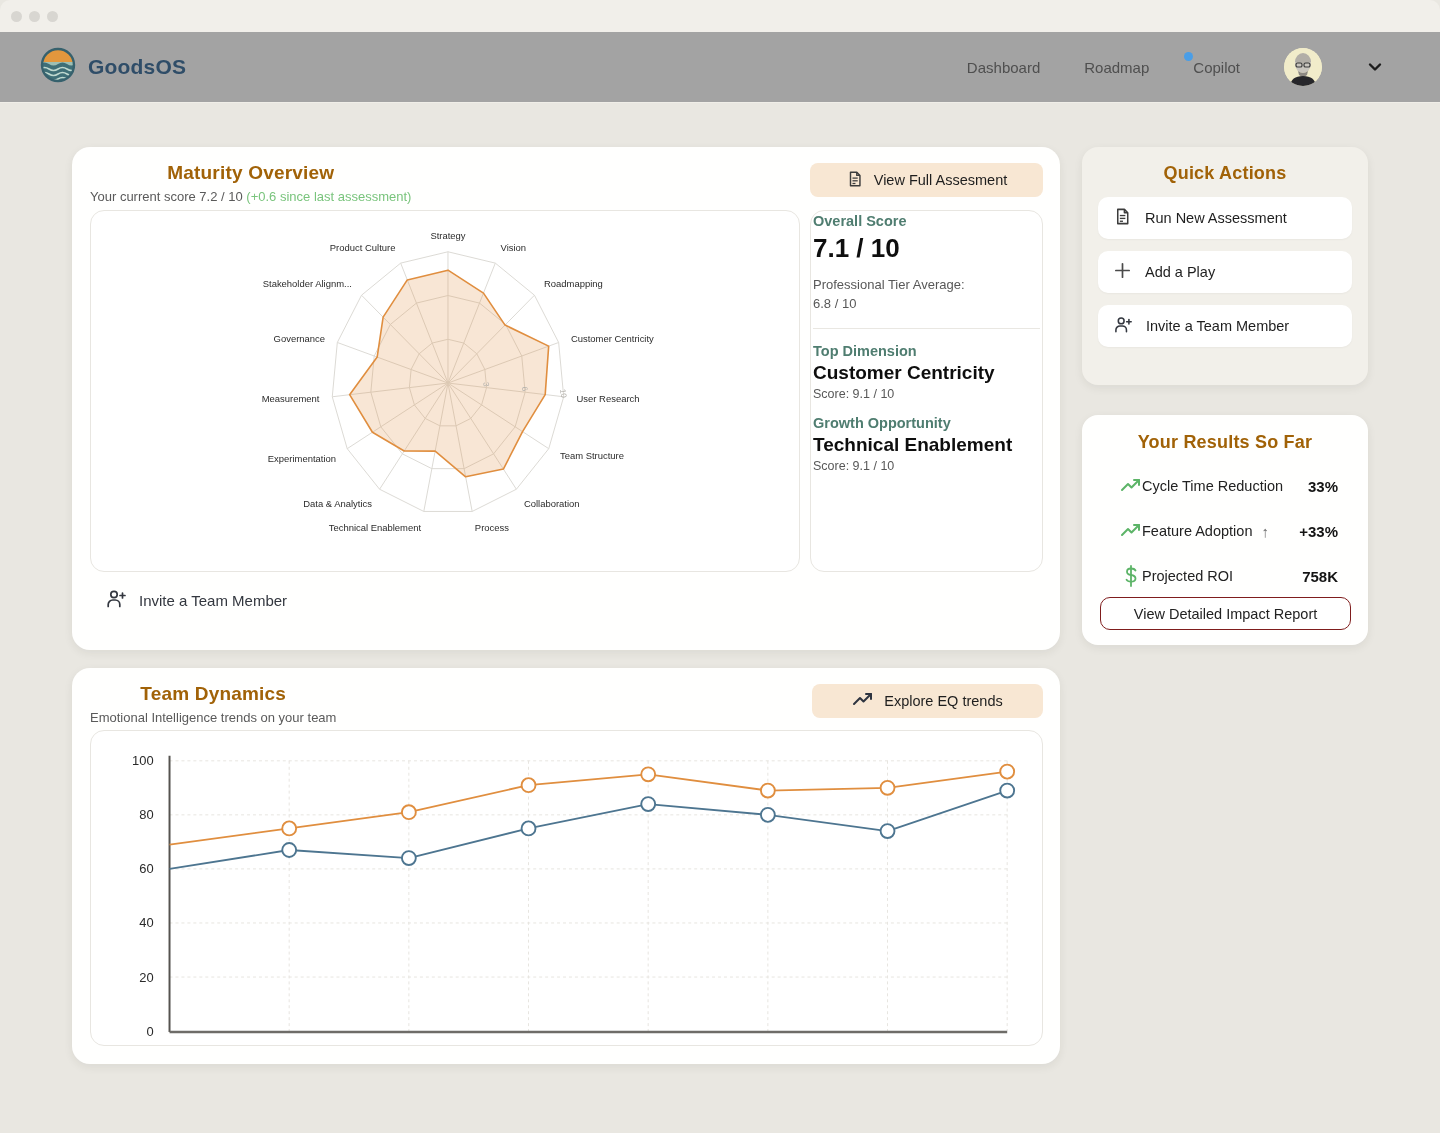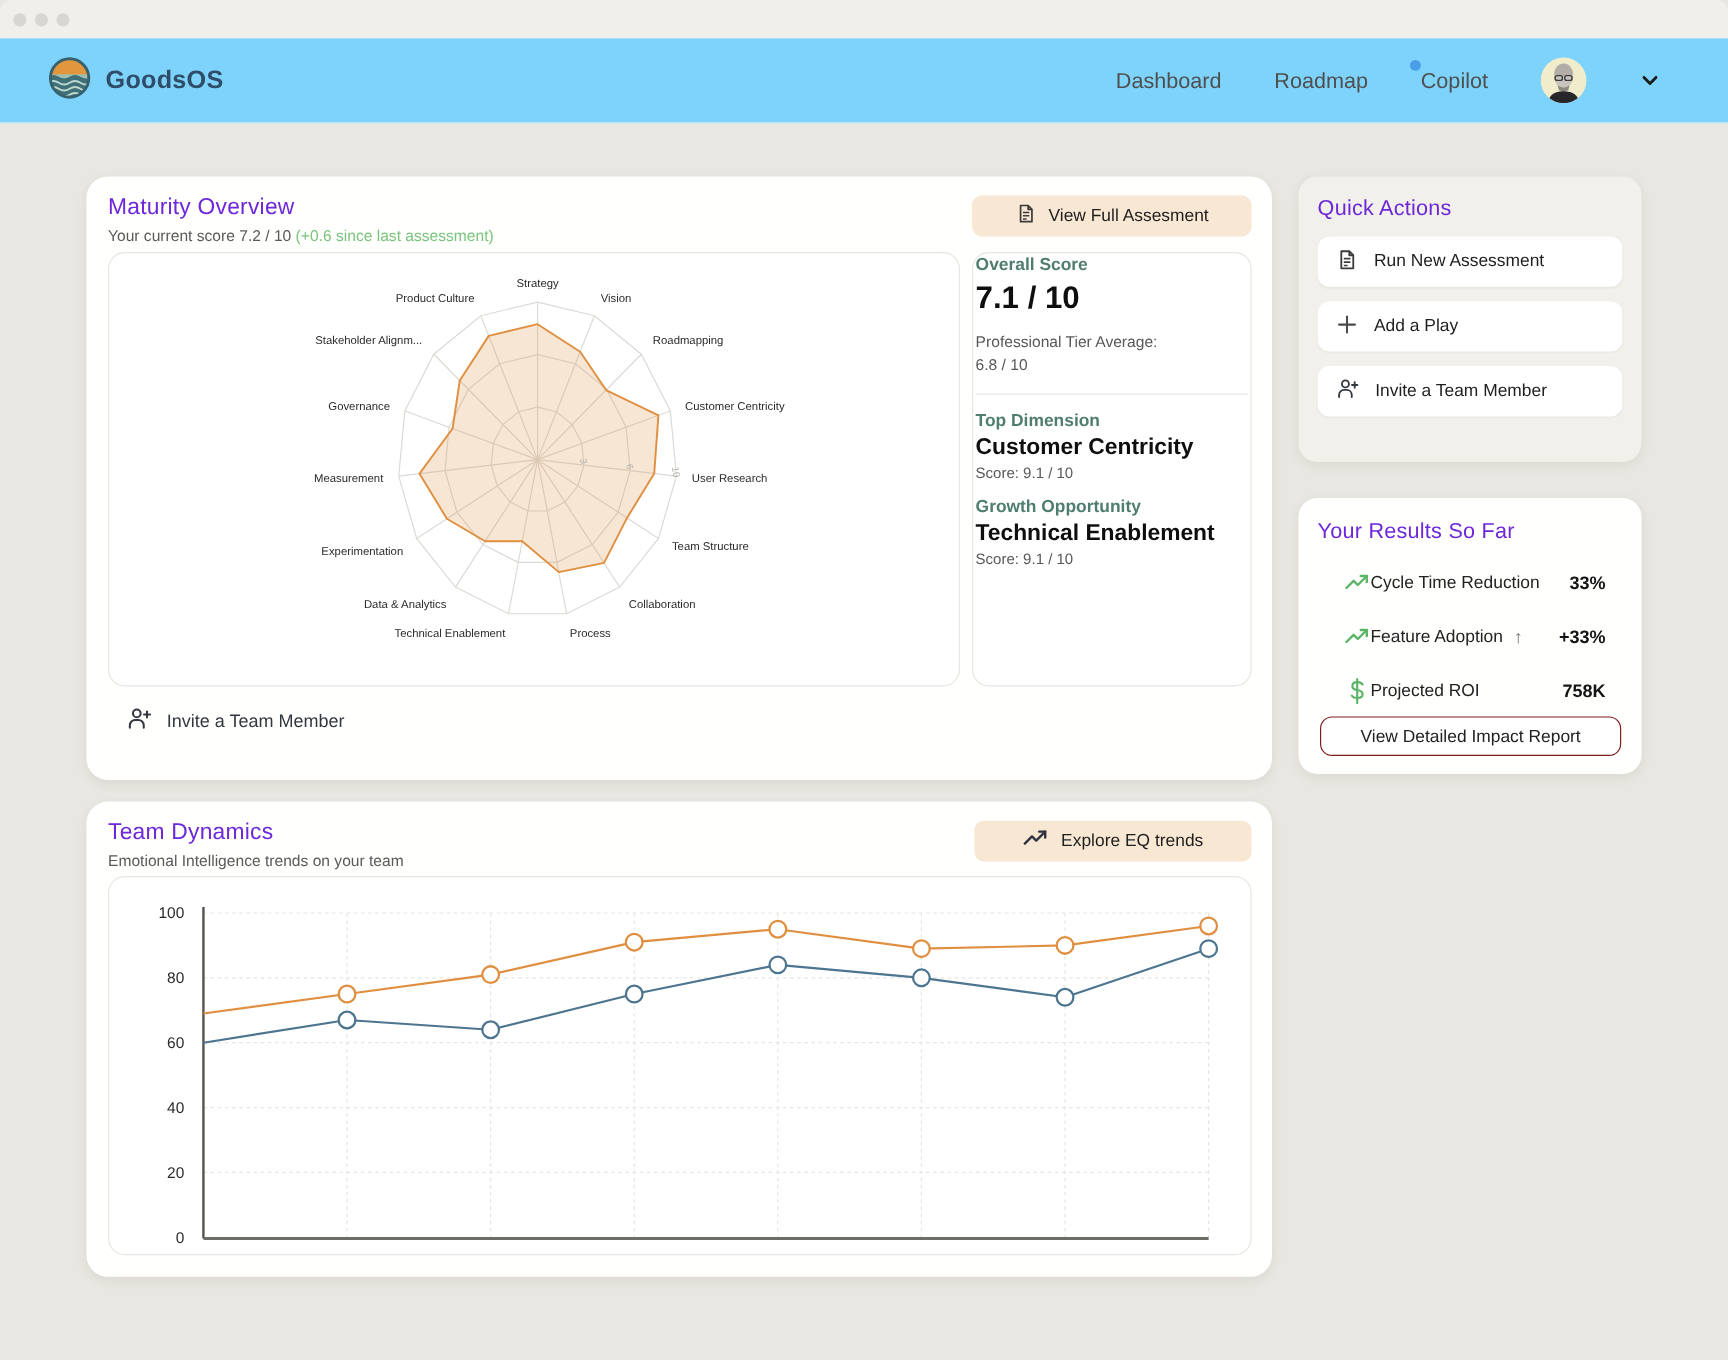--- a/index.html
+++ b/index.html
@@ -17,45 +17,45 @@
   .chrome {
     position: absolute; top: 0; left: 0; width: 1440px; height: 32px;
     background: #f1efea; border-radius: 10px 10px 0 0;
     display: flex; align-items: center; padding-left: 11px; gap: 7px;
   }
   .chrome .dot { width: 11px; height: 11px; border-radius: 50%; background: #d8d6d1; }
 
   
   .header {
     position: absolute; top: 32px; left: 0; width: 1440px; height: 71px;
-    background: #7dd3fc; border-bottom: 1px solid #f0eee8;
+    background: #a3a3a3; border-bottom: 1px solid #f0eee8;
     display: flex; align-items: center;
   }
   .brand { display: flex; align-items: center; gap: 12px; margin-left: 40px; }
   .brand-name { font-size: 21px; font-weight: 700; color: #2f4d68; letter-spacing: .2px; }
   .nav { margin-left: auto; margin-right: 56px; display: flex; align-items: center; gap: 44px; }
-  .nav-item { font-size: 18px; color: #4f4f4f; cursor: pointer; position: relative; text-align: right; }
+  .nav-item { font-size: 15px; color: #4f4f4f; cursor: pointer; position: relative; text-align: right; }
   .nav-badge { position: absolute; top: -7px; left: -9px; width: 9px; height: 9px;
     border-radius: 50%; background: #4a9ee7; }
   .avatar { width: 38px; height: 38px; border-radius: 50%; background: #f1ecca; overflow: hidden; cursor: pointer; }
   .chev { display: flex; align-items: center; cursor: pointer; }
 
   
   .card {
     position: absolute; background: #fffffe; border-radius: 18px;
     box-shadow: 0 3px 10px rgba(40,40,35,.07);
   }
   .panel { border: 1px solid #e8e6e1; border-radius: 14px; background: #fff; position: absolute; }
 
   #maturity-card { left: 72px; top: 147px; width: 988px; height: 503px; }
   #team-card     { left: 72px; top: 668px; width: 988px; height: 396px; }
   #quick-card    { left: 1082px; top: 147px; width: 286px; height: 238px; background: #f2f0ea; border-radius: 16px; }
   #results-card  { left: 1082px; top: 415px; width: 286px; height: 230px; border-radius: 16px; }
 
-  .card-title { font-size: 19px; font-weight: 400; color: #6d28d9; letter-spacing: .2px; }
+  .card-title { font-size: 19px; font-weight: 700; color: #a16207; letter-spacing: .2px; text-align: center; }
   .card-sub { font-size: 13px; color: #5a5a5a; margin-top: 5px; }
   .green { color: #79c47c; }
 
   #maturity-card .head, #team-card .head { position: absolute; left: 18px; top: 15px; }
   #radar-panel { left: 18px; top: 63px; width: 710px; height: 362px; }
   #score-panel { left: 738px; top: 63px; width: 233px; height: 362px; padding: 2px; }
 
   .peach-btn {
     position: absolute; height: 34px; background: #f8e7d3; border: none; border-radius: 8px;
     display: flex; align-items: center; justify-content: center; gap: 10px;

